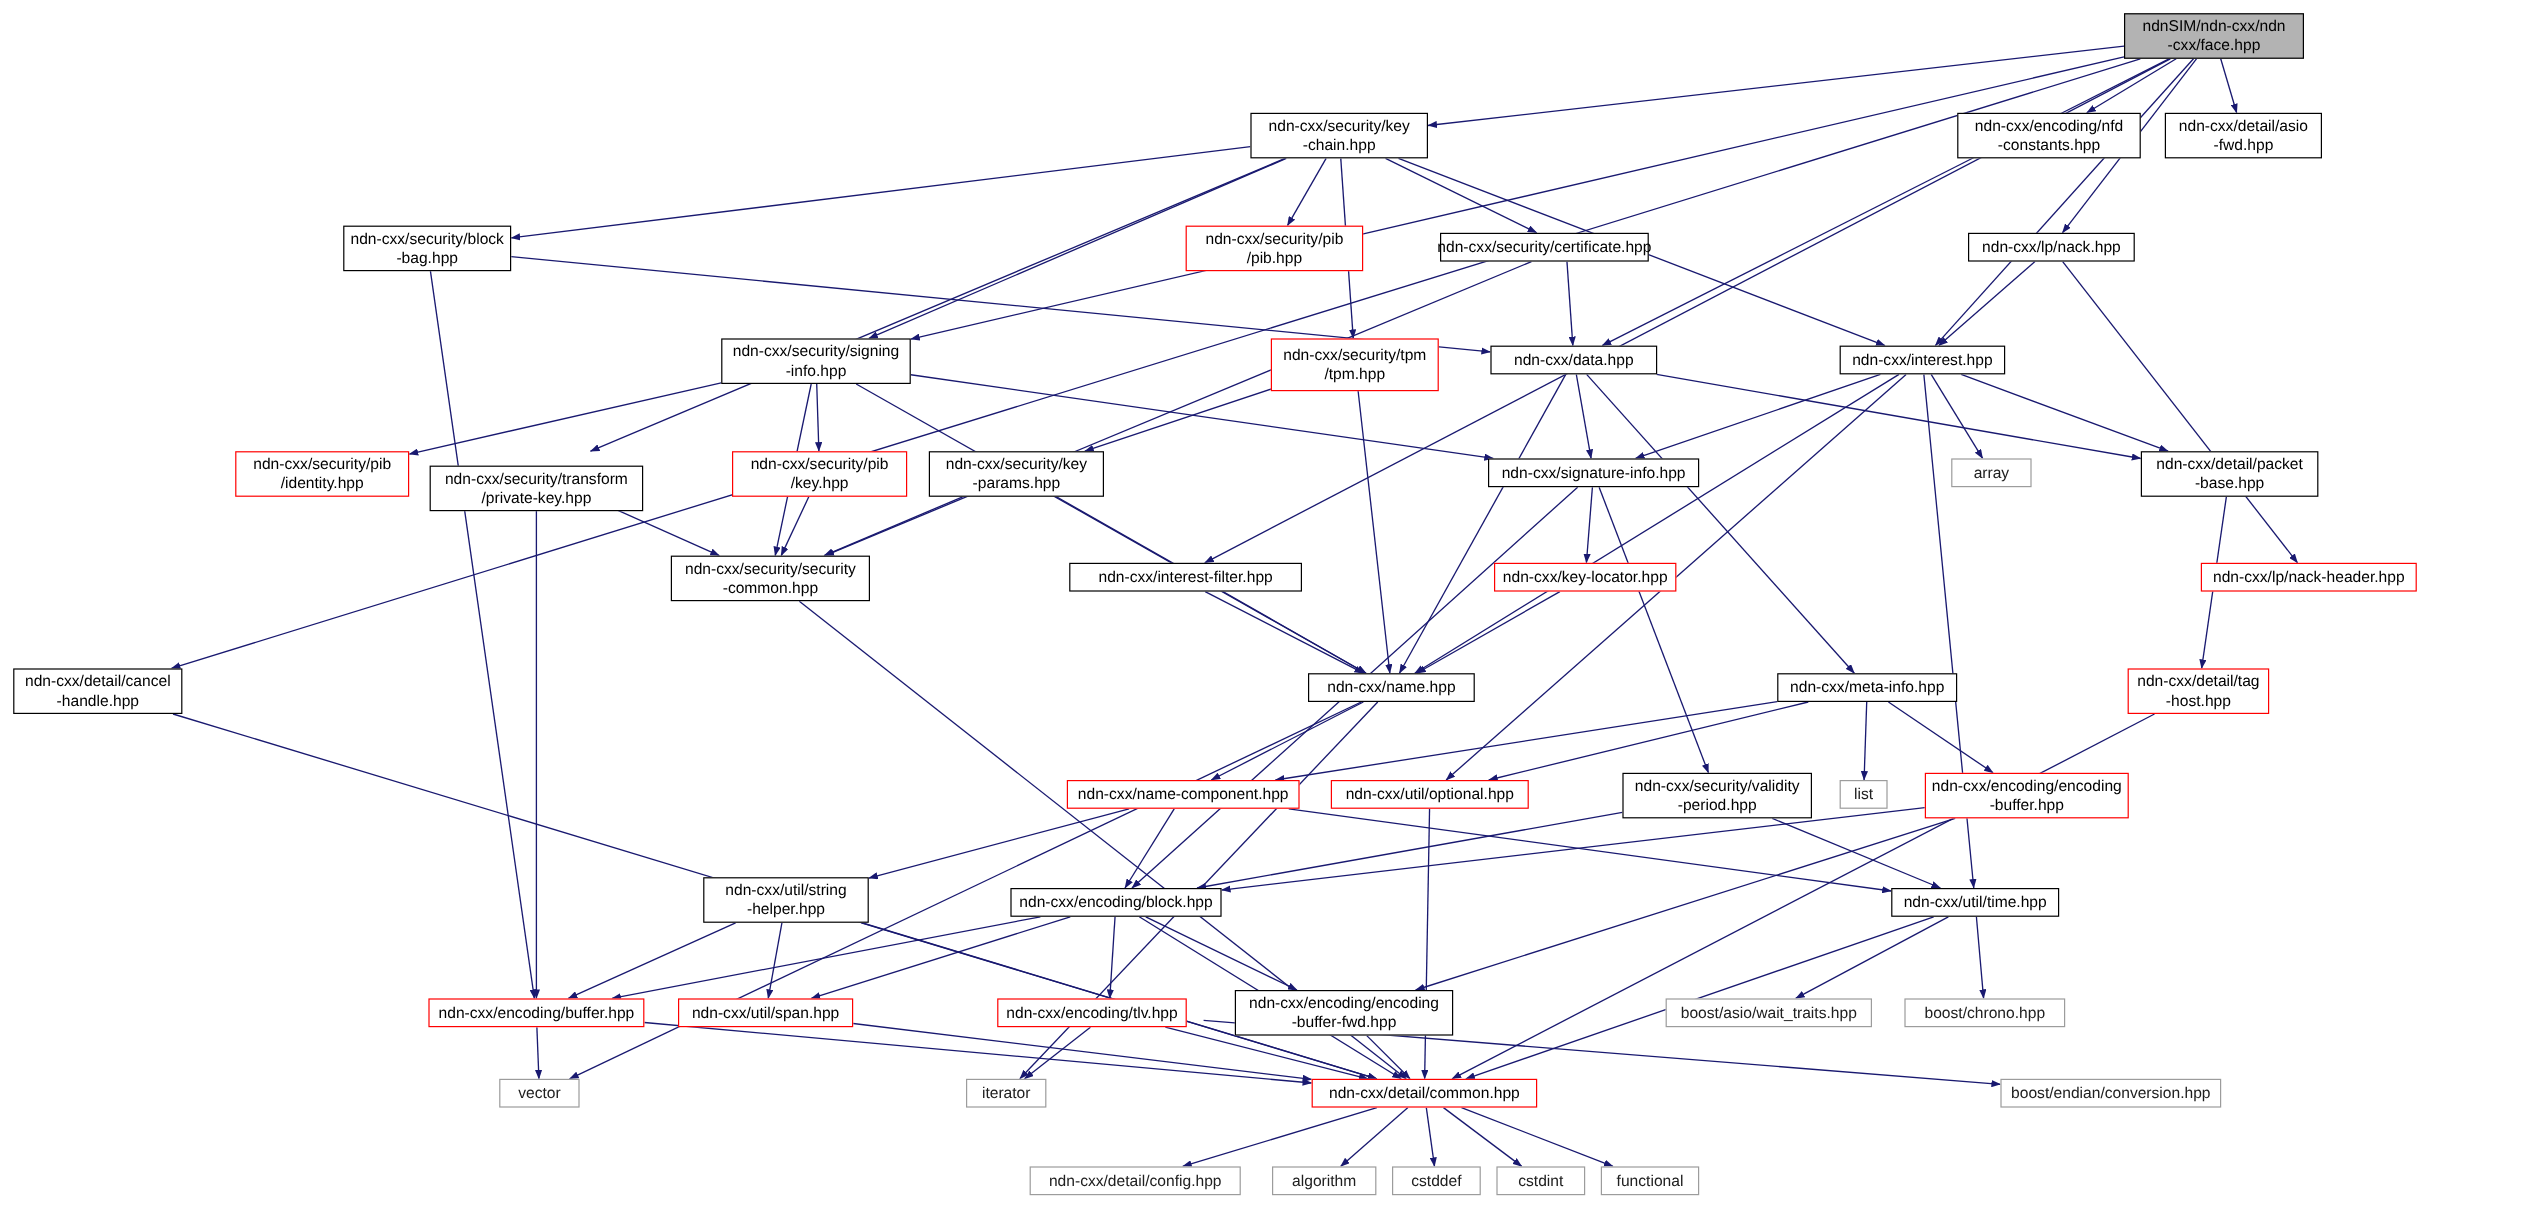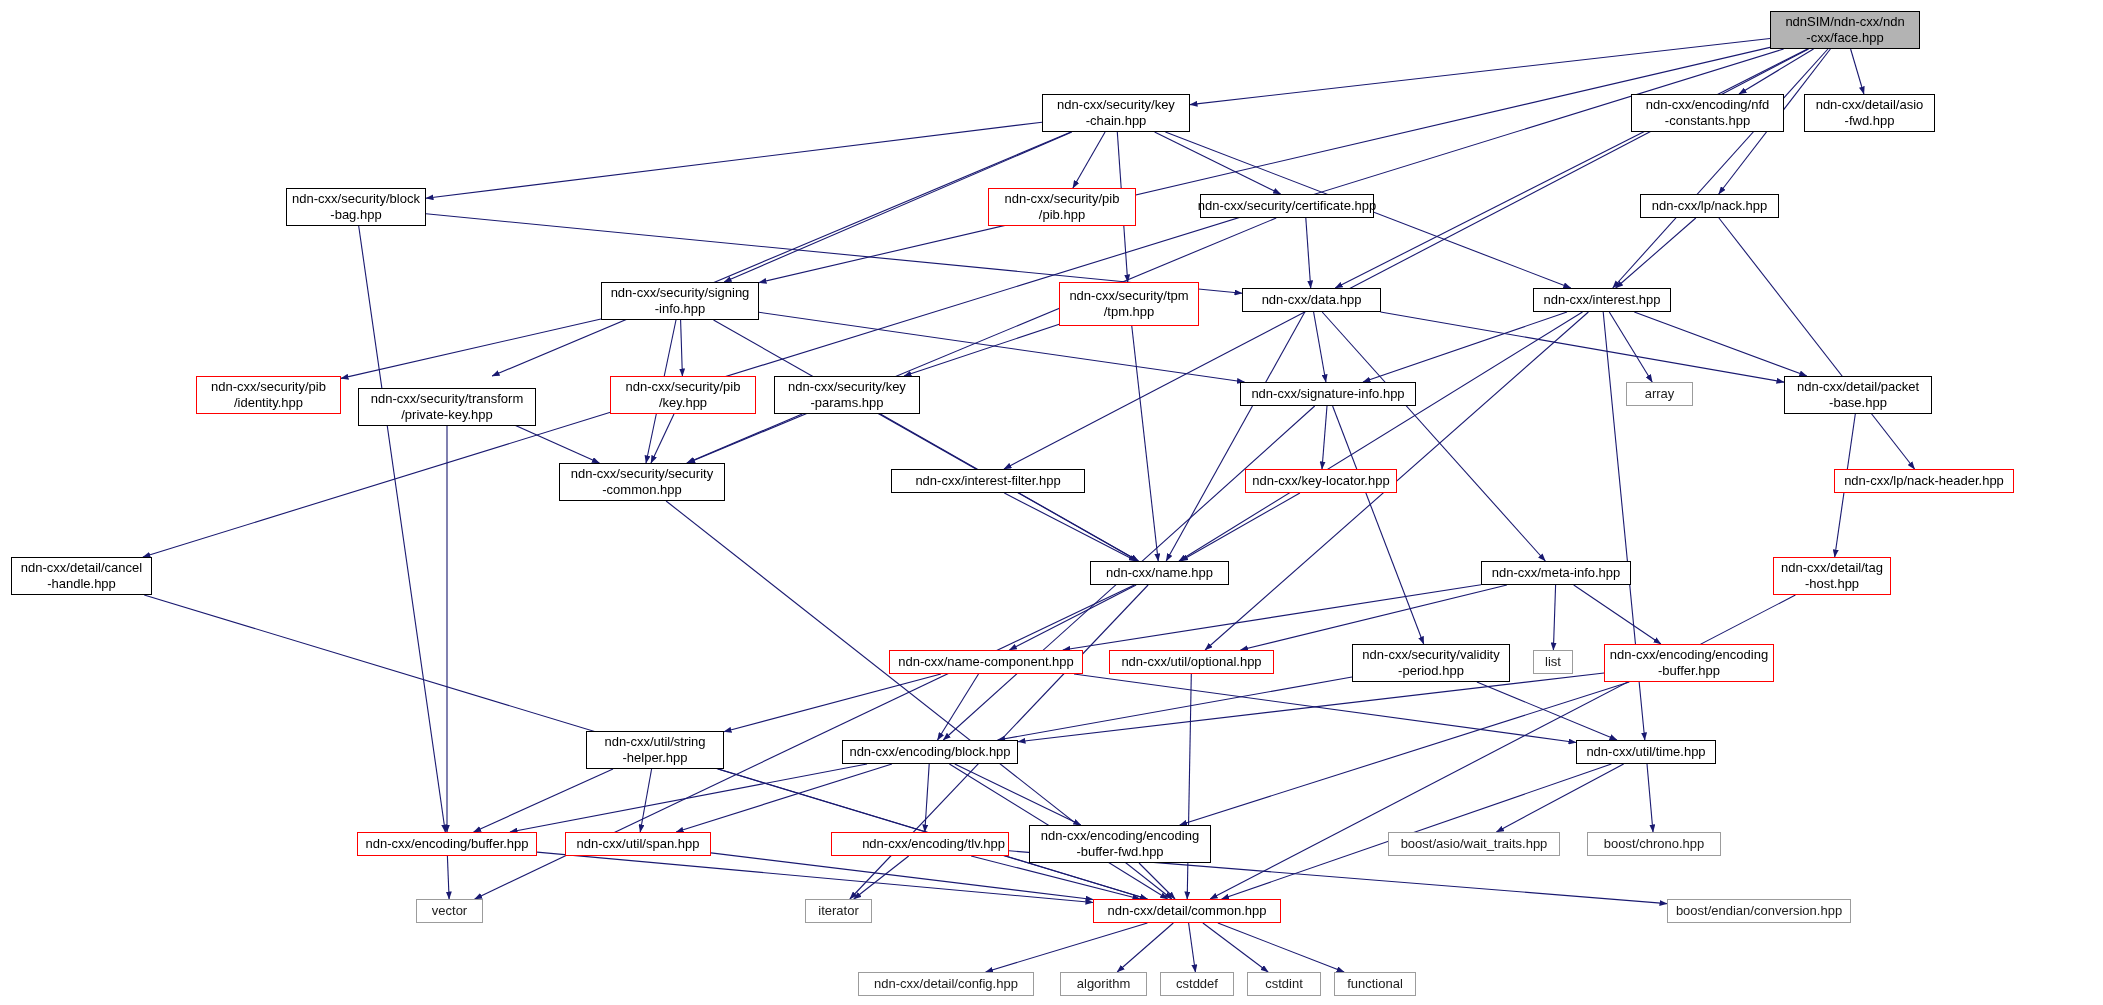--- a/index.html
+++ b/index.html
@@ -257,21 +257,21 @@
     </div>
     <div class="node t-norm" data-interactable="true" style="left: 1576px; top: 740px; width: 140px; height: 24px;">
       <span class="ln" data-interactable="false">ndn-cxx/util/time.hpp</span>
     </div>
     <div class="node t-red" data-interactable="true" style="left: 357px; top: 832px; width: 180px; height: 24px;">
       <span class="ln" data-interactable="false">ndn-cxx/encoding/buffer.hpp</span>
     </div>
     <div class="node t-red" data-interactable="true" style="left: 565px; top: 832px; width: 146px; height: 24px;">
       <span class="ln" data-interactable="false">ndn-cxx/util/span.hpp</span>
     </div>
-    <div class="node t-red" data-interactable="true" style="left: 831px; top: 832px; width: 178px; height: 24px; align-items: flex-end;">
+    <div class="node t-red" data-interactable="true" style="left: 831px; top: 832px; width: 158px; height: 24px;">
       <span class="ln" data-interactable="false">ndn-cxx/encoding/tlv.hpp</span>
     </div>
     <div class="node t-norm" data-interactable="true" style="left: 1029px; top: 825px; width: 182px; height: 38px;">
       <span class="ln" data-interactable="false">ndn-cxx/encoding/encoding</span>
       <span class="ln" data-interactable="false">-buffer-fwd.hpp</span>
     </div>
     <div class="node t-ext" data-interactable="false" style="left: 1388px; top: 832px; width: 172px; height: 24px;">
       <span class="ln" data-interactable="false">boost/asio/wait_traits.hpp</span>
     </div>
     <div class="node t-ext" data-interactable="false" style="left: 1587px; top: 832px; width: 134px; height: 24px;">

